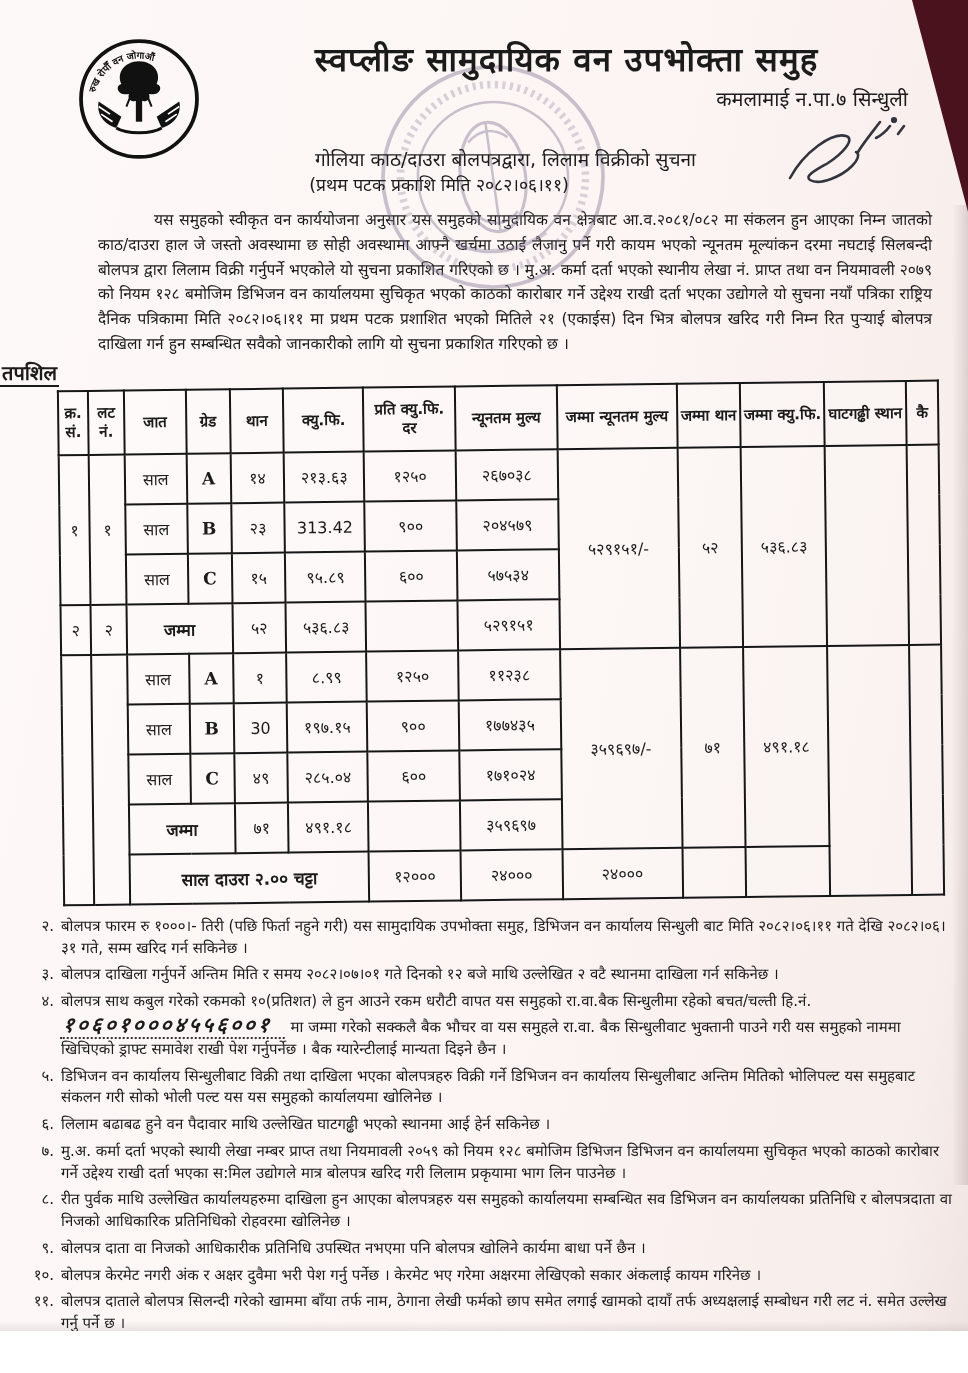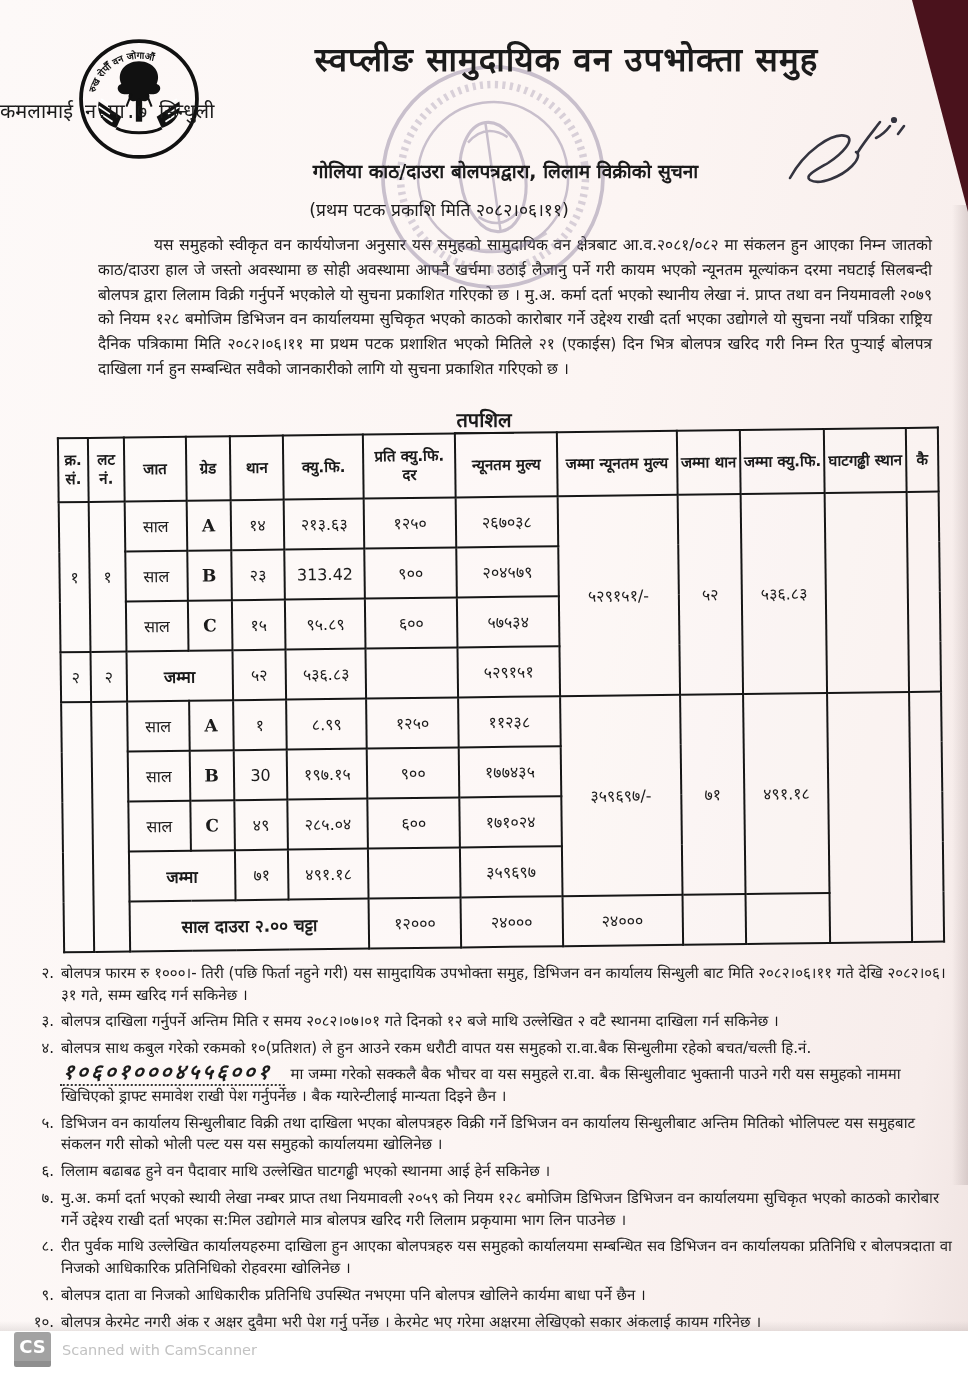--- a/index.html
+++ b/index.html
@@ -25,30 +25,30 @@
     background:linear-gradient(to bottom,rgba(120,110,110,0),rgba(120,110,110,.15));
   }
   .footer-strip{position:absolute;bottom:0;left:0;width:100%;height:42px;background:#ffffff;}
 
   
   .logo{position:absolute;left:76px;top:36px;width:126px;height:126px;}
   .stamp{position:absolute;left:368px;top:52px;width:250px;height:250px;opacity:.42;pointer-events:none;}
   .signature{position:absolute;right:58px;top:108px;width:130px;height:100px;}
   .header-text{position:relative;padding-top:36px;z-index:2;}
   .title{margin:0 70px 0 235px;text-align:center;font-size:33px;font-weight:bold;letter-spacing:1px;}
-  .subtitle{margin-top:16px;text-align:left;font-size:20px;padding-right:60px;font-family:Liberation Mono, monospace;}
-  .notice-line{margin-top:34px;text-align:center;font-size:19px;font-weight:bold;padding-left:10px;margin-left:33px;}
-  .publish-line{margin-top:13px;text-align:center;font-size:17.5px;padding-right:90px;}
+  .subtitle{margin-top:4px;text-align:right;font-size:20px;padding-right:60px;}
+  .notice-line{margin-top:34px;text-align:center;font-size:19px;font-weight:normal;padding-left:10px;margin-left:33px;}
+  .publish-line{margin-top:0;text-align:center;font-size:17.5px;padding-right:90px;}
 
   
   .intro{
     margin:12px 36px 0 98px;text-align:justify;text-indent:56px;
     font-size:15.5px;line-height:1.6;
   }
-  .tapasil{text-align:center;margin-top:24px;}
+  .tapasil{margin-top:2px;}
   .tapasil span{font-size:20px;font-weight:bold;border-bottom:2px solid #1b1b1b;padding:0 2px;}
 
   
   .tbl-heading{margin:12px 0 8px 62px;font-size:18px;font-weight:bold;}
   .tbl-wrap{margin-left:60px;width:882px;transform:rotate(-0.7deg);transform-origin:40% 50%;}
   table{border-collapse:collapse;width:882px;background:rgba(255,255,255,.25);}
   th,td{border:2px solid #161616;text-align:center;padding:3px 2px;font-size:16px;}
   th{font-weight:bold;font-size:15px;height:56px;line-height:1.25;}
   td{height:42px;}
   .grade{font-weight:bold;font-family:"DejaVu Serif",serif;font-size:17px;}
@@ -311,18 +311,14 @@
     </div>
     <div class="term">
       <span class="term-num">११.</span>
       <span class="term-text">बोलपत्र दाताले बोलपत्र सिलन्दी गरेको खाममा बाँया तर्फ नाम, ठेगाना लेखी फर्मको छाप समेत लगाई खामको दायाँ तर्फ अध्यक्षलाई सम्बोधन गरी लट नं. समेत उल्लेख गर्नु पर्ने छ ।</span>
     </div>
 
   </div>
 
   <div class="footer-strip"></div>
 
-  <div class="camscanner">
-    <div class="cs-badge">CS</div>
-    <div class="cs-text">Scanned with CamScanner</div>
-  </div>
 
 </div>
 
 </body></html>

